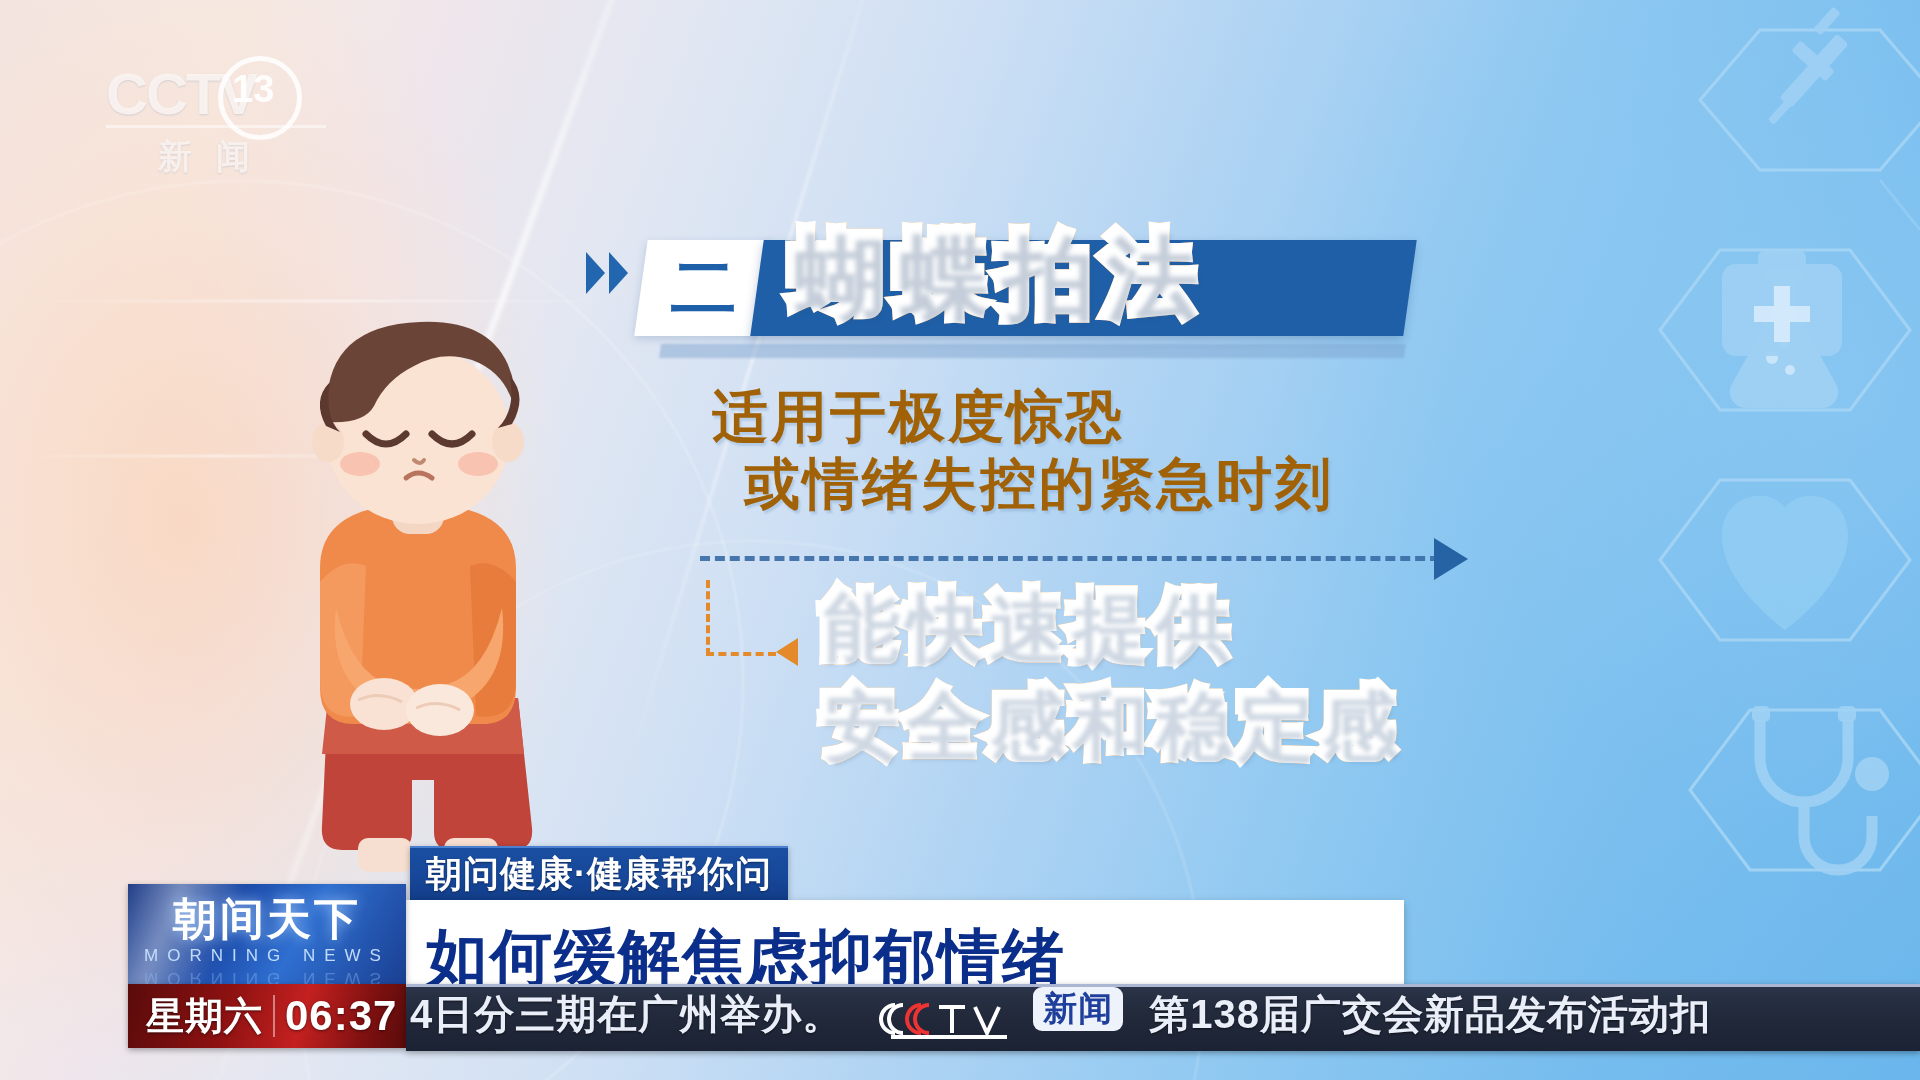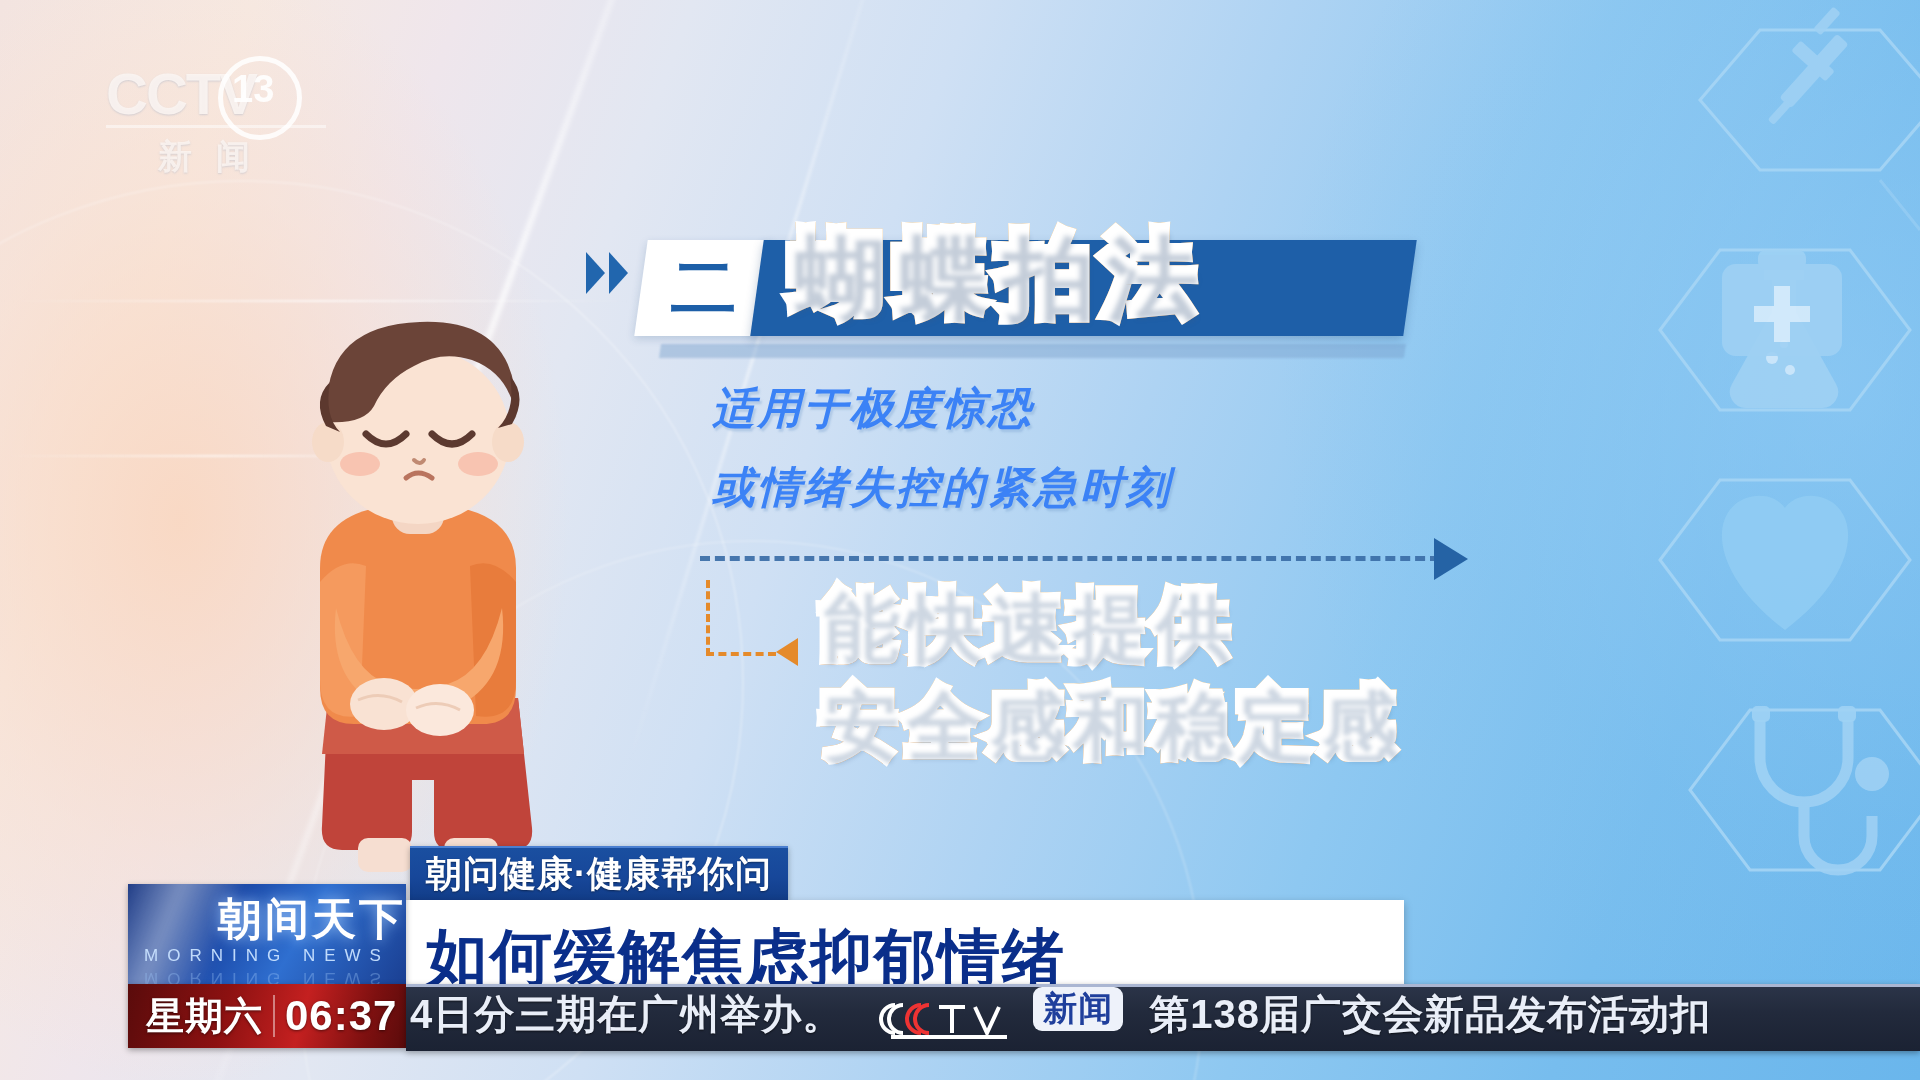--- a/index.html
+++ b/index.html
@@ -41,24 +41,24 @@
     box-shadow:0 4px 10px rgba(20,60,110,.25);}
   .titlebar-shadow{position:absolute;left:660px;top:344px;width:745px;height:14px;background:rgba(120,160,205,.45);transform:skewX(-8deg);filter:blur(1px);}
 
   .title-cn{position:absolute;left:790px;top:212px;font-size:92px;font-weight:900;letter-spacing:12px;
     color:#ef8a1e;
     -webkit-text-stroke:11px #ffffff;paint-order:stroke fill;
     text-shadow:5px 6px 5px rgba(60,90,130,.30);
     font-family:"Liberation Sans","DejaVu Sans",sans-serif;}
   .title-cn span{background:linear-gradient(to bottom,#f7a93a 0%,#ef8a1e 48%,#e07a10 100%);-webkit-background-clip:text;background-clip:text;color:transparent;}
 
-  .sub{position:absolute;left:712px;font-size:43px;font-weight:700;color:#3b82f6;letter-spacing:3px;
-    text-shadow:2px 3px 2px rgba(120,160,205,.35);font-style:italic;}
+  .sub{position:absolute;left:712px;font-size:56px;font-weight:700;color:#a16207;letter-spacing:3px;
+    text-shadow:2px 3px 2px rgba(120,160,205,.35);}
   .sub1{top:380px;}
-  .sub2{top:459px;}
+  .sub2{top:447px;margin-left:32px;}
 
   .dashline{position:absolute;left:700px;top:556px;width:740px;height:0;
     border-top:5px dashed #3b6ea8;opacity:.92;}
   .dasharrow{position:absolute;left:1434px;top:538px;width:0;height:0;
     border-left:34px solid #2563a5;border-top:21px solid transparent;border-bottom:21px solid transparent;}
 
   .ldash{position:absolute;left:706px;top:580px;width:0;height:76px;border-left:4px dashed #e58a2a;}
   .ldash2{position:absolute;left:706px;top:652px;width:70px;height:0;border-top:4px dashed #e58a2a;}
   .ldasharrow{position:absolute;left:776px;top:638px;width:0;height:0;
     border-right:22px solid #e58a2a;border-top:14px solid transparent;border-bottom:14px solid transparent;}
@@ -91,21 +91,21 @@
 
   .headlinebar{position:absolute;left:404px;top:900px;width:1000px;height:86px;background:#ffffff;
     box-shadow:0 3px 8px rgba(0,0,0,.25);}
   .headlinebar span{position:absolute;left:22px;top:16px;color:#0a2e8a;font-size:62px;font-weight:700;letter-spacing:2px;}
 
   .brand{position:absolute;left:128px;top:884px;width:278px;height:100px;
     background:linear-gradient(120deg,#12307e 0%,#1b49a8 35%,#2f6fd0 60%,#1a3f92 100%);
     overflow:hidden;box-shadow:0 2px 6px rgba(0,0,0,.3);}
   .brand-shine{position:absolute;left:-30px;top:-40px;width:120px;height:200px;transform:rotate(22deg);
     background:linear-gradient(to right,rgba(255,255,255,0),rgba(255,255,255,.42),rgba(255,255,255,0));filter:blur(4px);}
-  .brand-cn{position:absolute;left:0;right:0;top:6px;text-align:right;color:#fff;font-size:44px;font-weight:700;letter-spacing:3px;
+  .brand-cn{position:absolute;left:0;right:0;top:6px;text-align:center;color:#fff;font-size:44px;font-weight:700;letter-spacing:3px;
     text-shadow:0 0 14px rgba(170,210,255,.9);}
   .brand-en{position:absolute;left:0;right:0;top:62px;text-align:center;color:rgba(200,225,255,.95);font-size:17px;letter-spacing:9px;}
   .brand-en2{position:absolute;left:0;right:0;top:84px;text-align:center;color:rgba(160,200,250,.35);font-size:17px;letter-spacing:9px;transform:scaleY(-1);}
 
   .clockbar{position:absolute;left:128px;top:984px;width:278px;height:64px;
     background:linear-gradient(105deg,#5a0b0b 0%,#8c1111 35%,#c42020 62%,#7e1010 85%,#5a0b0b 100%);
     display:flex;align-items:center;box-shadow:0 2px 6px rgba(0,0,0,.35);}
   .clock-day{color:#fff;font-size:38px;font-weight:700;margin-left:18px;letter-spacing:1px;text-shadow:0 1px 3px rgba(0,0,0,.5);}
   .clock-sep{width:2px;height:42px;background:rgba(255,255,255,.45);margin:0 10px;}
   .clock-time{color:#fff;font-size:42px;font-weight:700;letter-spacing:1px;text-shadow:0 1px 3px rgba(0,0,0,.5);

